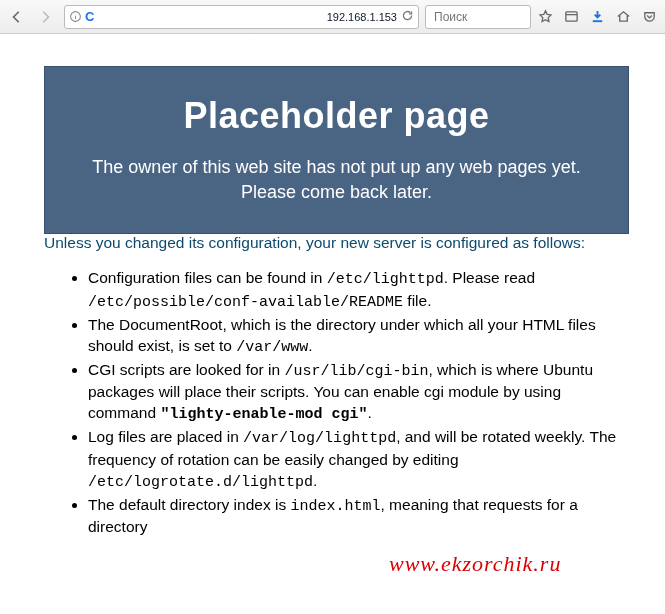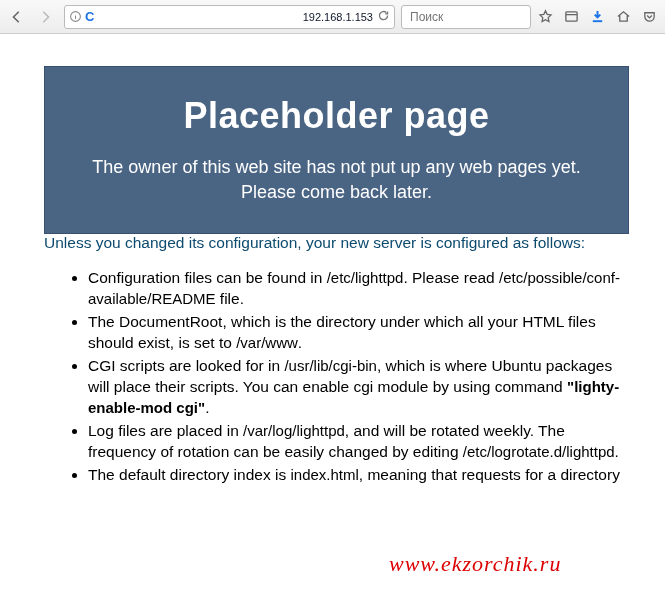--- a/index.html
+++ b/index.html
@@ -41,21 +41,21 @@
     color: #555;
     gap: 4px;
   }
   .urlbar .identity { color: #888; display:flex; align-items:center; gap:3px;}
   .urlbar input {
     flex: 1; border: none; outline: none;
     font-size: 11px; color: #0f172a; background: transparent; text-align: right;
   }
   .urlbar .reload { color: #777; }
   .searchbar {
-    width: 130px;
+    width: 106px;
     display: flex; align-items: center;
     height: 24px;
     background: #fff;
     border: 1px solid #bbb;
     border-radius: 3px;
     padding: 0 4px;
     gap: 4px;
   }
   .searchbar svg { width: 12px; height: 12px; color:#888;}
   .searchbar input {
@@ -109,21 +109,21 @@
   }
   ul.config {
     list-style: disc;
     padding-left: 44px;
     font-size: 15.5px;
     line-height: 1.35;
     color: #000;
   }
   ul.config li { margin-bottom: 2px; }
   code, .mono {
-    font-family: Liberation Sans, sans-serif;
+    font-family: Liberation Mono, monospace;
     font-size: 15px;
   }
   .bold { font-weight: bold; }
   .watermark {
     position: absolute;
     left: 389px; top: 551px;
     font-family: Georgia, serif;
     font-size: 22px;
     font-style: italic;
     color: #d00;

